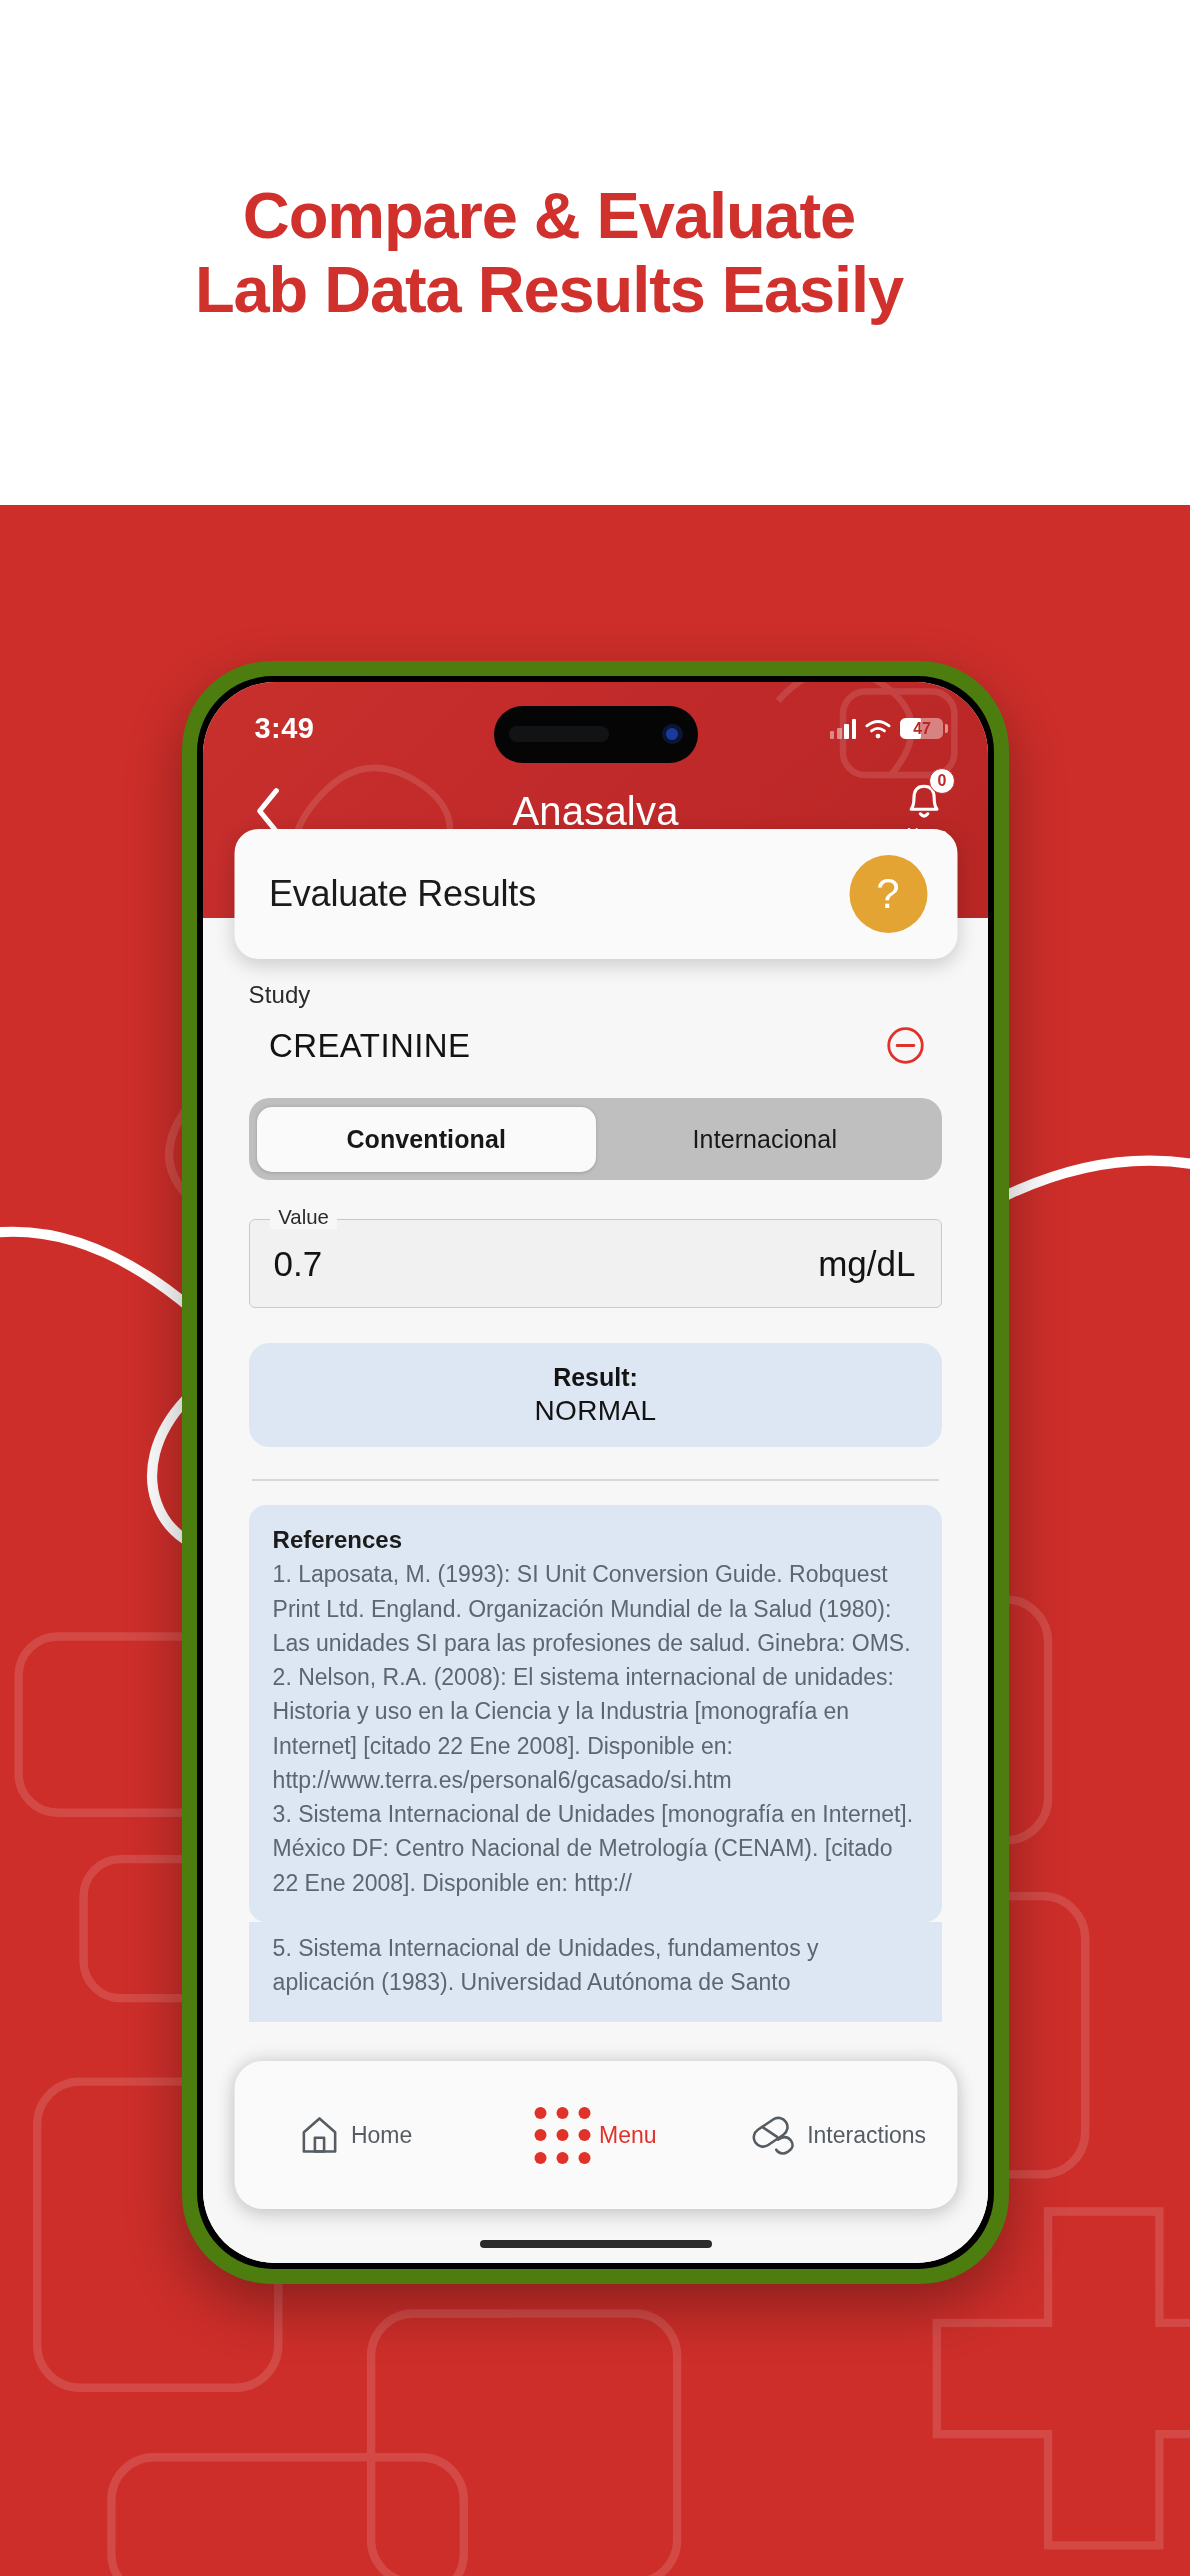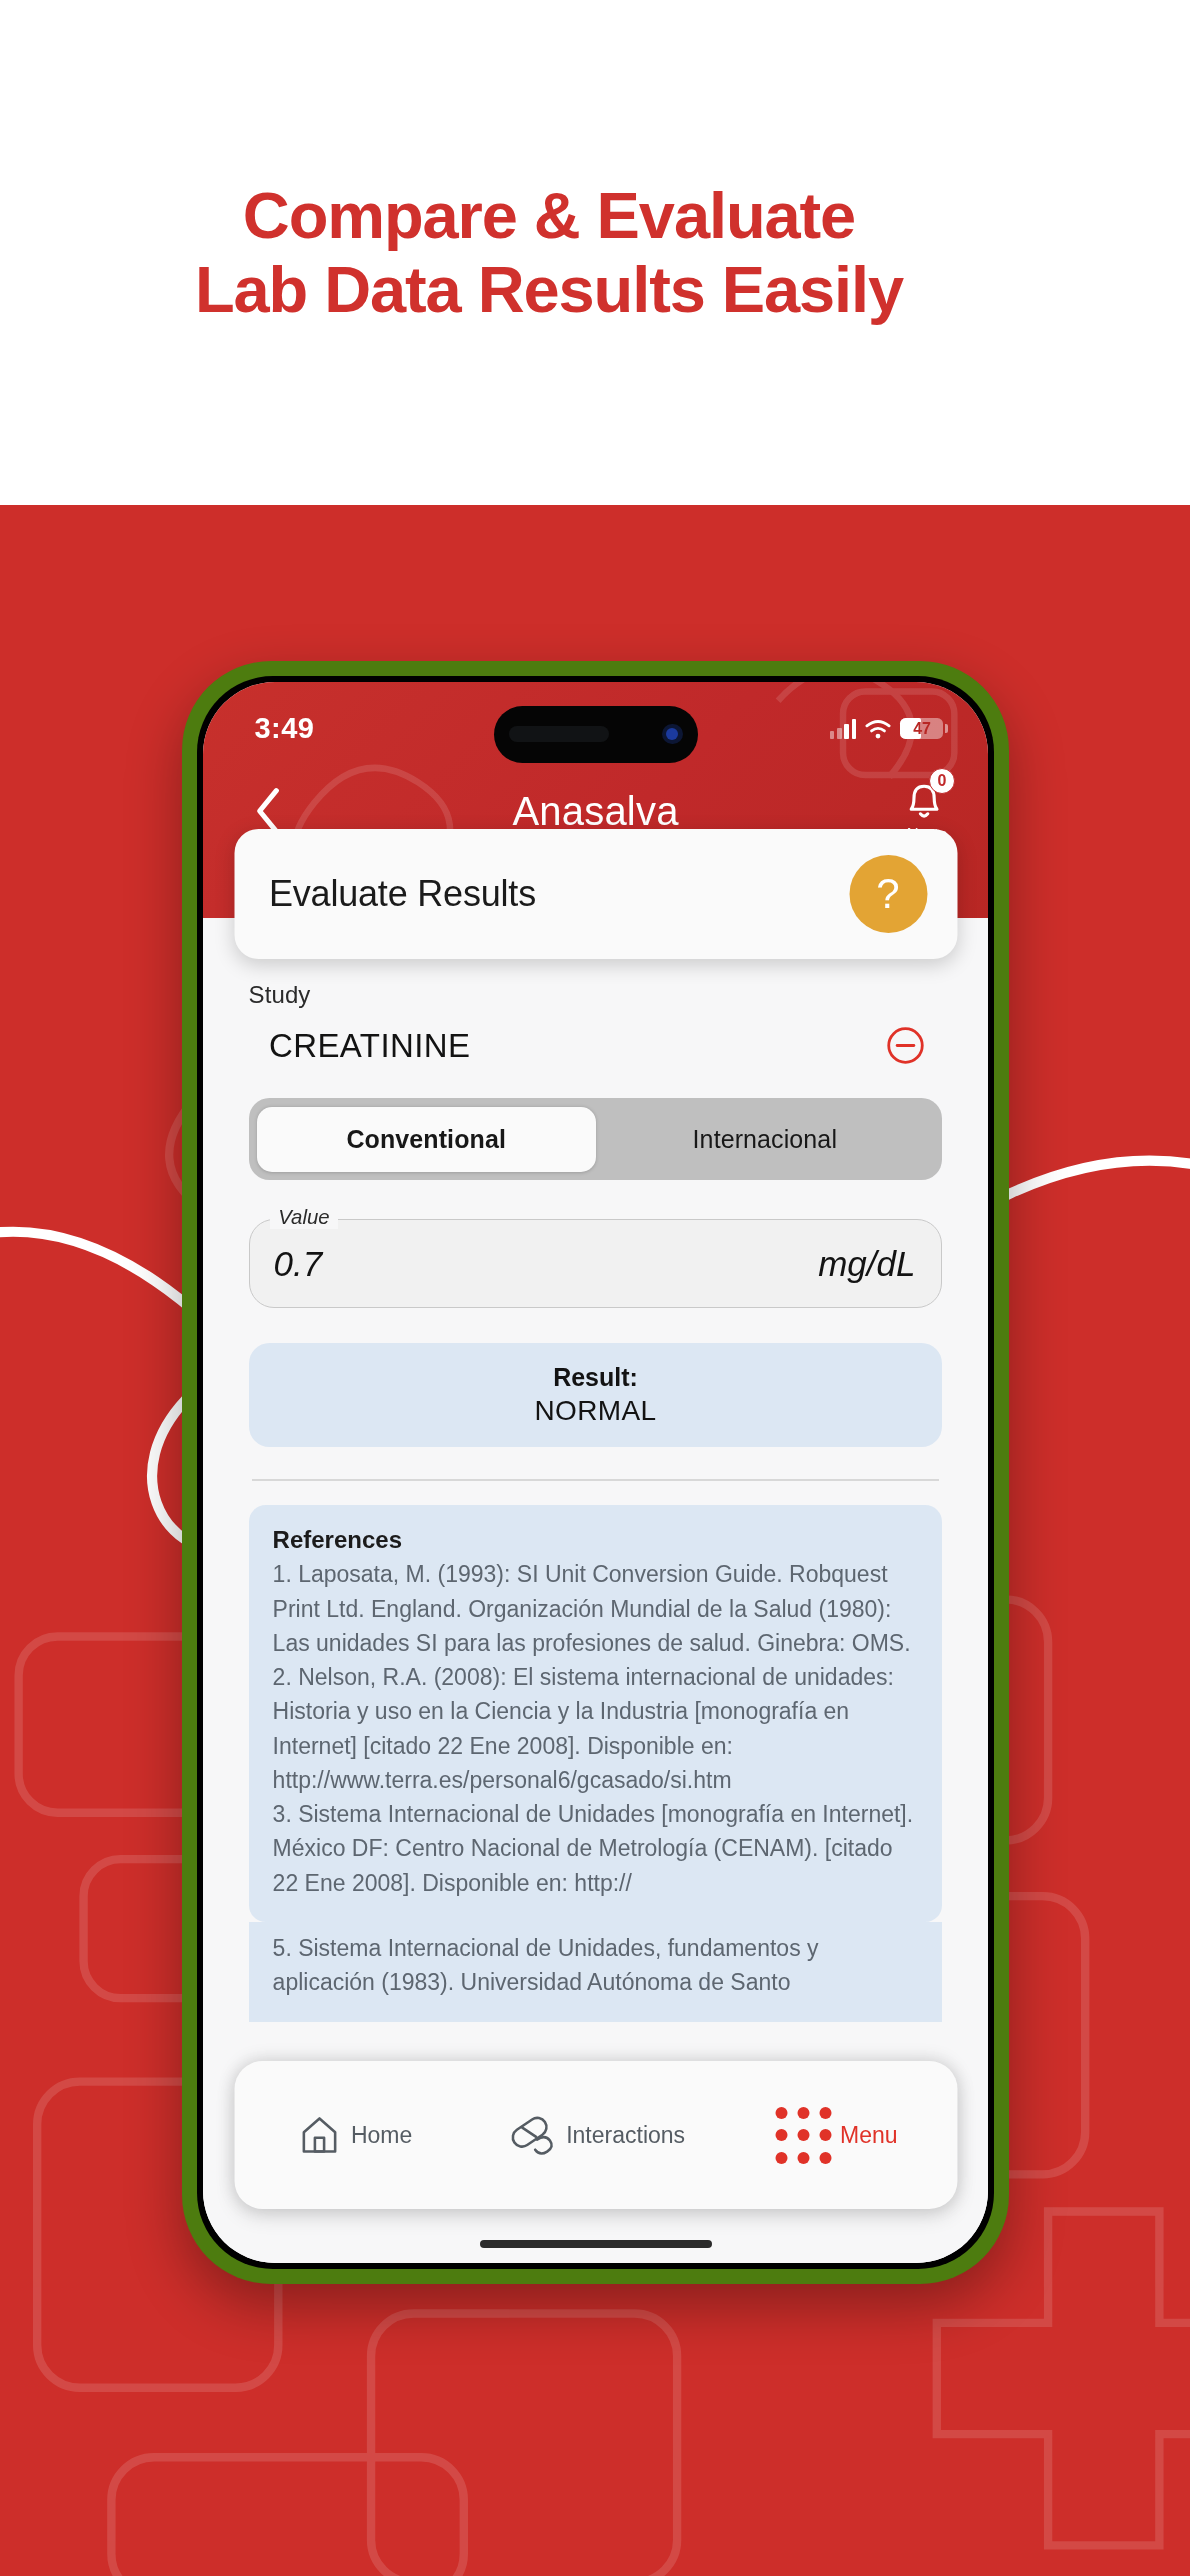--- a/index.html
+++ b/index.html
@@ -276,27 +276,26 @@
   .seg.active {
     background: #fafafa;
     font-weight: 700;
     box-shadow: 0 0.9px 3.7px rgba(0,0,0,.18);
   }
 
   .value-field {
     position: relative;
     height: 89px;
     border: 1.9px solid #c9c9c9;
-    border-radius: 25px;
+    border-radius: 6px;
     background: #f1f1f1;
     display: flex;
     align-items: center;
     padding: 0 26px 0 24px;
     margin-bottom: 35px;
-    font-style: italic;
   }
   .value-field .notch-lbl {
     position: absolute;
     left: 20.4px; top: -14px;
     background: #f7f7f8;
     padding: 0 8.3px;
     font-size: 20.4px;
     color: #2b2b2b;
   }
   .value-field .val {
@@ -539,44 +538,44 @@
         <div class="tabbar">
           <div class="tab">
             <svg width="46" height="46" viewBox="0 0 50 50">
               <g fill="none" stroke="#555c63" stroke-width="2.8" stroke-linejoin="round">
                 <path d="M8 22 L25 7 L42 22 V43 H8 Z"></path>
                 <rect x="20" y="28" width="10" height="15"></rect>
               </g>
             </svg>
             <div class="tlabel">Home</div>
           </div>
-          <div class="tab">
-            <svg width="52" height="46" viewBox="0 0 56 50">
-              <g fill="none" stroke="#555c63" stroke-width="2.8" stroke-linejoin="round" stroke-linecap="round">
-                <rect x="6" y="12" width="40" height="20" rx="10" transform="rotate(-34 26 22)"></rect>
-                <path d="M18 17 L33 27"></path>
-                <path d="M34 30 q9 -6 14 1 q5 7 -3 12 q-8 5 -13 -2"></path>
-              </g>
-            </svg>
-            <div class="tlabel">Interactions</div>
-          </div>
           <div class="tab active">
             <div class="dots-grid">
               <span></span>
                 <span></span>
                 <span></span>
               <span></span>
                 <span></span>
                 <span></span>
               <span></span>
                 <span></span>
                 <span></span>
             </div>
             <div class="tlabel">Menu</div>
           </div>
+          <div class="tab">
+            <svg width="52" height="46" viewBox="0 0 56 50">
+              <g fill="none" stroke="#555c63" stroke-width="2.8" stroke-linejoin="round" stroke-linecap="round">
+                <rect x="6" y="12" width="40" height="20" rx="10" transform="rotate(-34 26 22)"></rect>
+                <path d="M18 17 L33 27"></path>
+                <path d="M34 30 q9 -6 14 1 q5 7 -3 12 q-8 5 -13 -2"></path>
+              </g>
+            </svg>
+            <div class="tlabel">Interactions</div>
+          </div>
         </div>
 
         <div class="home-indicator"></div>
       </div>
 
     </div>
   </div>
 </div>
 
 

